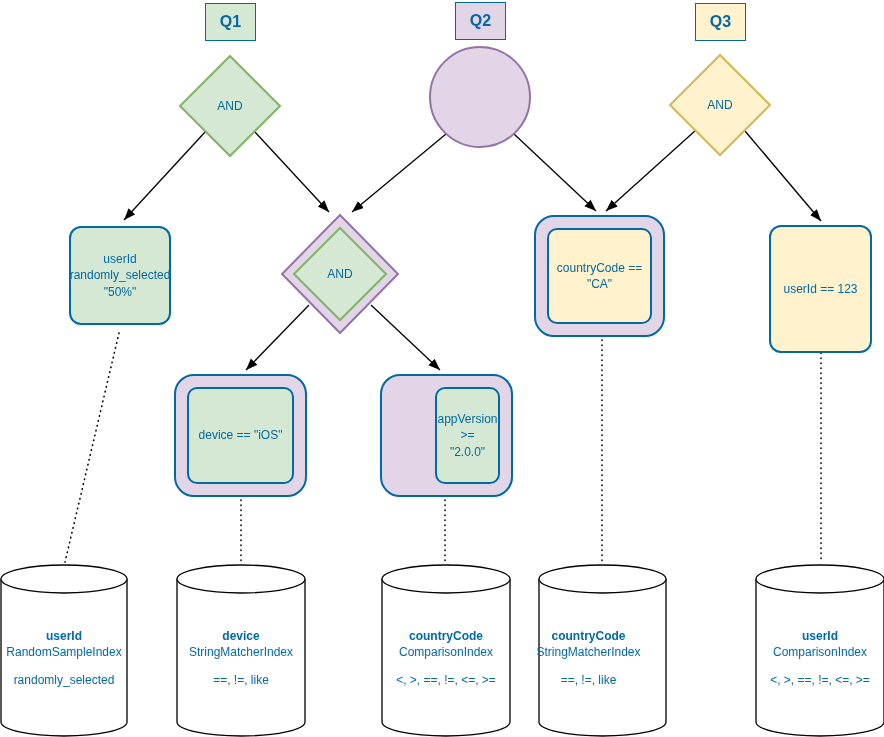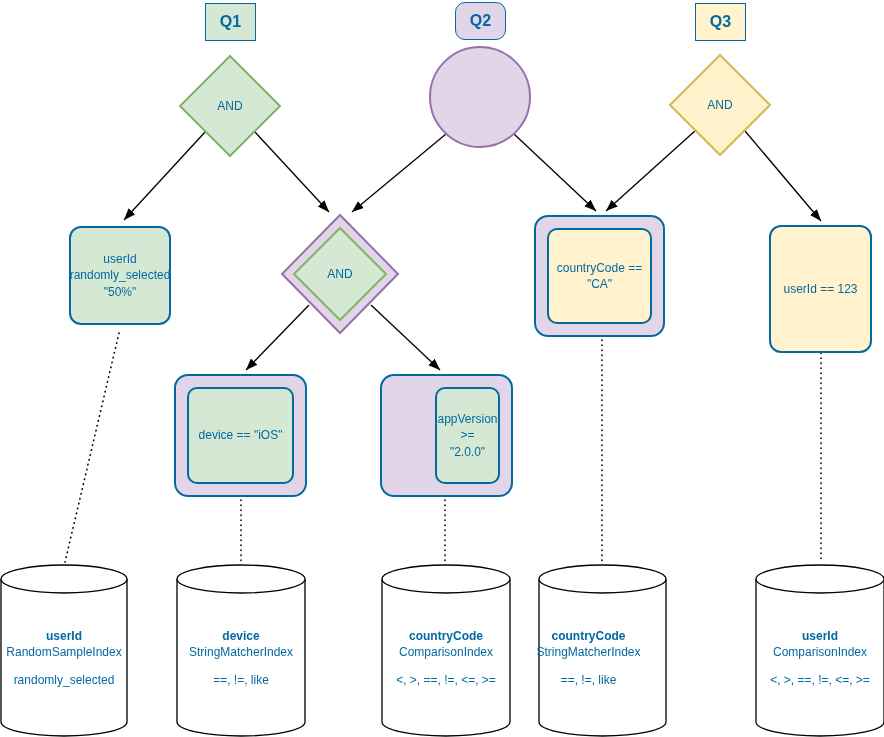--- a/index.html
+++ b/index.html
@@ -5,41 +5,41 @@
   html,body{margin:0;padding:0;background:#ffffff;}
   .canvas{
     position:relative;width:884px;height:737px;background:#ffffff;
     font-family:"Liberation Sans","DejaVu Sans",sans-serif;color:#0369a1;
     overflow:hidden;
   }
   svg.layer{position:absolute;left:0;top:0;width:884px;height:737px;}
 
   
   .green  {background:var(--green-fill,#d5e8d4);border-color:var(--green-stroke,#82b366);}
-  .purple {background:var(--purple-fill,#e1d5e7);border-color:var(--purple-stroke,#9673a6);border-radius:10px;}
+  .purple {background:var(--purple-fill,#e1d5e7);border-color:var(--purple-stroke,#9673a6);}
   .yellow {background:var(--yellow-fill,#fff2cc);border-color:var(--yellow-stroke,#d6b656);}
   .shape-green {fill:var(--green-fill,#d5e8d4);stroke:var(--green-stroke,#82b366);stroke-width:2;}
   .shape-purple{fill:var(--purple-fill,#e1d5e7);stroke:var(--purple-stroke,#9673a6);stroke-width:2;}
   .shape-yellow{fill:var(--yellow-fill,#fff2cc);stroke:var(--yellow-stroke,#d6b656);stroke-width:2;}
   .cyl{fill:var(--cylinder-fill,#ffffff);stroke:var(--edge,#000);stroke-width:1.3;}
   .edge-line{stroke:var(--edge,#000);stroke-width:1.3;fill:none;}
   .dotted-line{stroke:var(--edge,#000);stroke-width:1.6;fill:none;
     stroke-dasharray:0.5 4.5;stroke-linecap:round;}
 
   .qbox{
     position:absolute;border:1px solid;display:flex;align-items:center;justify-content:center;
     font-weight:bold;font-size:16px;box-sizing:border-box;
   }
   .cond{
     position:absolute;border:2px solid;border-radius:12px;box-sizing:border-box;
     display:flex;flex-direction:column;align-items:center;justify-content:center;
     font-size:12px;line-height:1.35;text-align:center;
   }
   .wrap{
-    position:absolute;border:2px solid;border-radius:14px;box-sizing:border-box;
+    position:absolute;border:2px solid;border-radius:20px;box-sizing:border-box;
     display:flex;align-items:center;justify-content:center;
   }
   .wrap .cond{position:static;width:calc(100% - 22px);height:calc(100% - 22px);border-radius:10px;}
   .oplabel{
     position:absolute;display:flex;align-items:center;justify-content:center;font-size:12px;
   }
   .cyl-text{
     position:absolute;text-align:center;font-size:12px;line-height:16px;
   }
   .cyl-text .field{font-weight:bold;}

